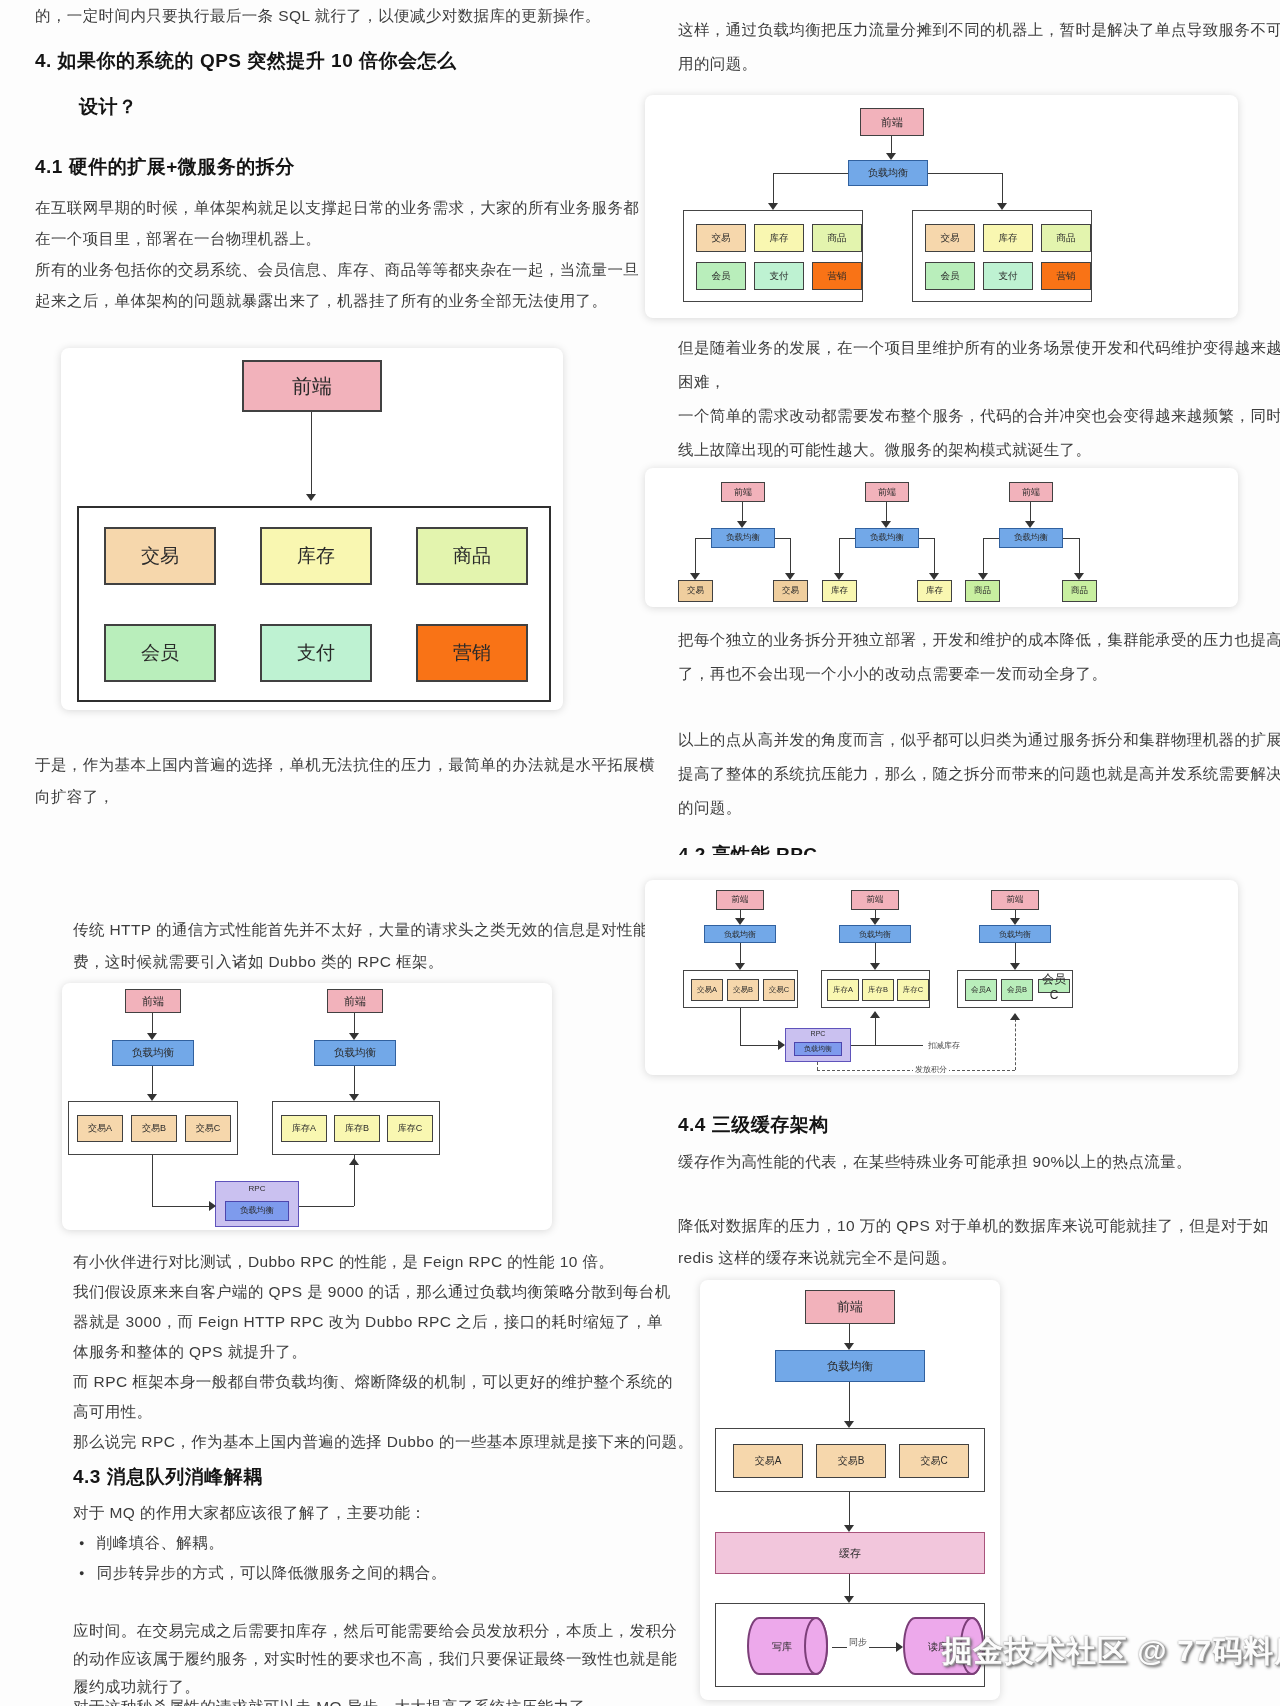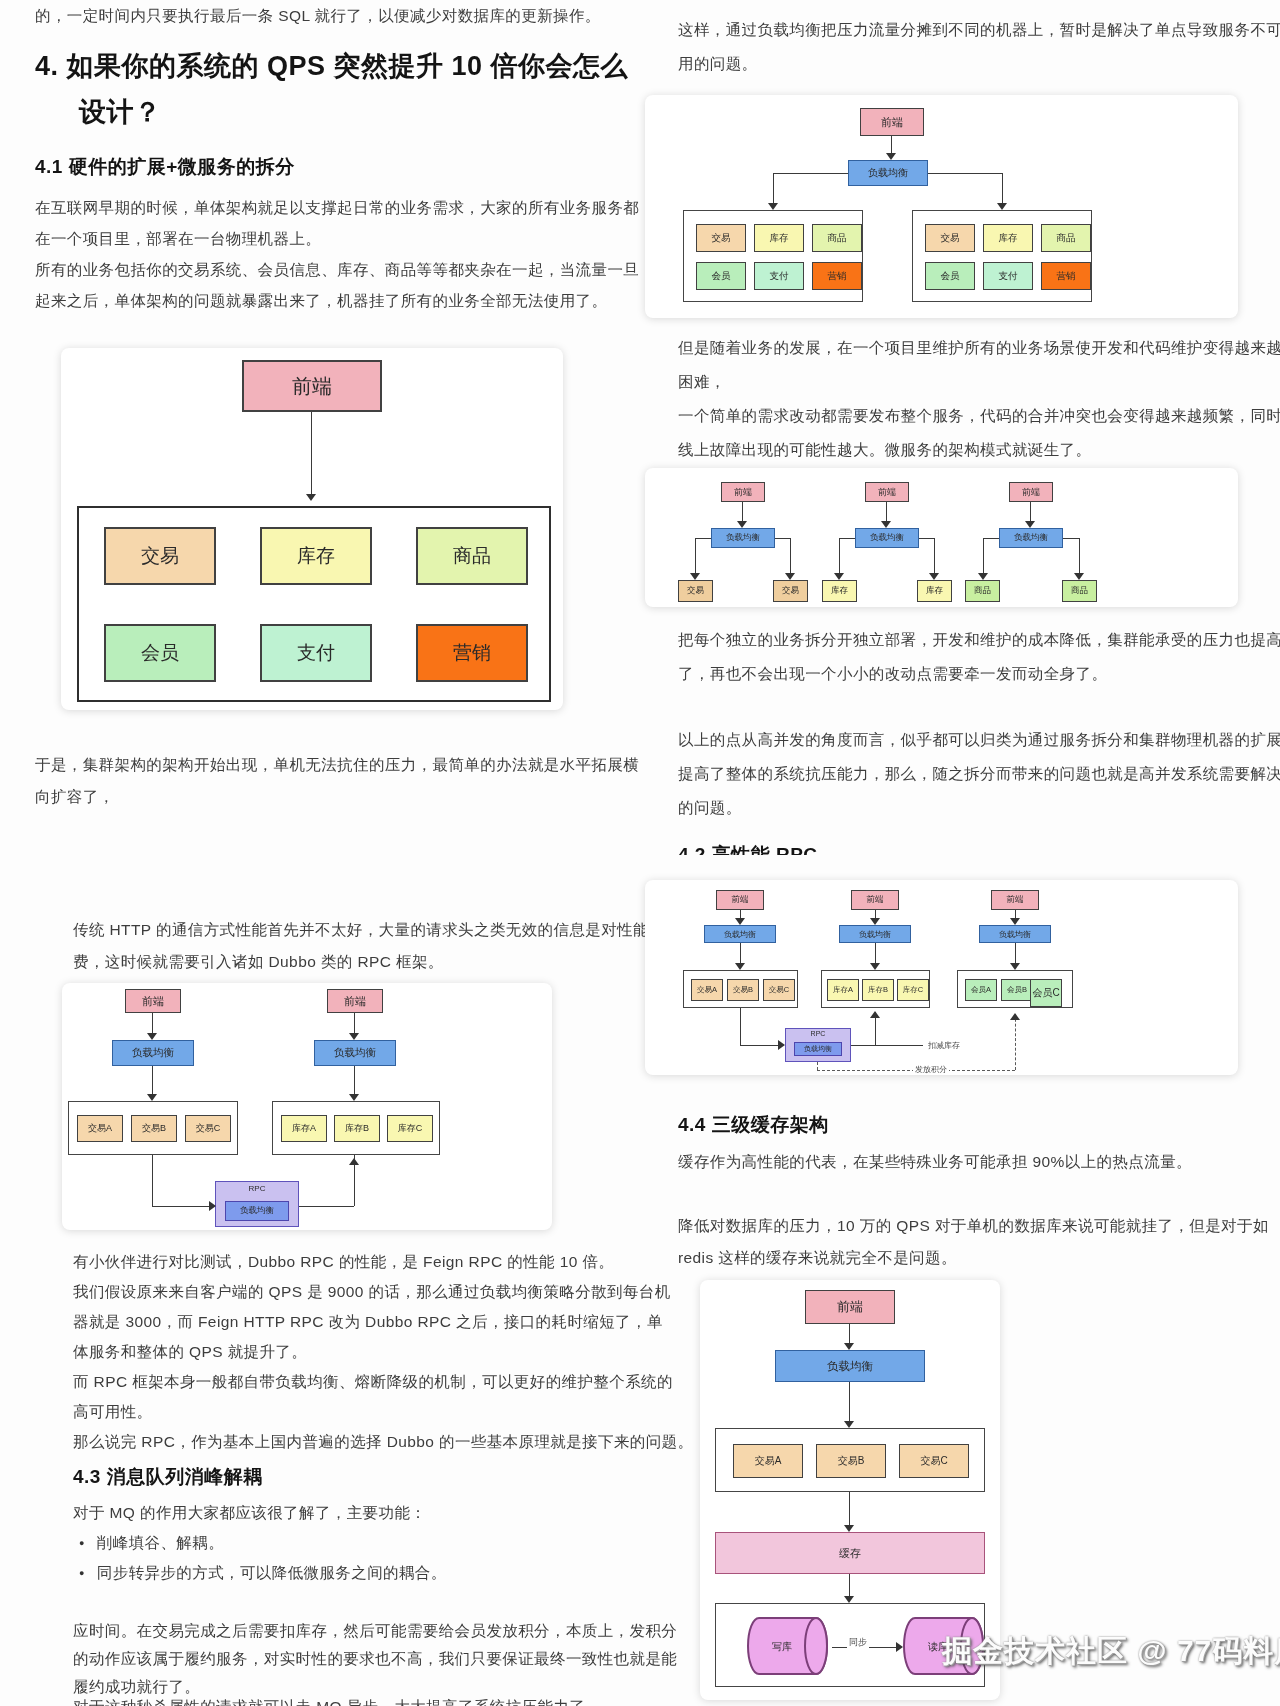--- a/index.html
+++ b/index.html
@@ -1,19 +1,19 @@
 <!DOCTYPE html>
 <html><head>
 <meta charset="utf-8">
 <style>
   html,body{margin:0;padding:0;background:#e8e8e8;}
   #page{position:relative;width:1280px;height:1706px;background:#fdfdfd;overflow:hidden;
         font-family:"Liberation Sans","DejaVu Sans",sans-serif;color:#3d3d3d;}
   .ln{position:absolute;font-size:15.5px;color:#3d3d3d;white-space:nowrap;letter-spacing:.4px;}
-  .h2{position:absolute;font-size:27px;font-weight:bold;color:#141414;white-space:nowrap;letter-spacing:.5px;}
+  .h2{position:absolute;font-size:19px;font-weight:bold;color:#141414;white-space:nowrap;letter-spacing:.5px;}
   .h3{position:absolute;font-size:19px;font-weight:bold;color:#141414;white-space:nowrap;letter-spacing:.5px;}
   .clip{overflow:hidden;}
   .card{position:absolute;background:#ffffff;border-radius:8px;box-shadow:0 1px 9px rgba(0,0,0,.15);}
   .box{position:absolute;box-sizing:border-box;border:1.6px solid #414141;display:flex;
        align-items:center;justify-content:center;text-align:center;color:#2a2a2a;background:#fff;}
   .frame{position:absolute;box-sizing:border-box;border:1.6px solid #454545;background:#fff;}
   .pink{background:#f2b2bb;}
   .blue{background:#72a8e8;border-color:#31619f;}
   .tan{background:#f6d7ac;}
   .tan2{background:#efce9e;}
@@ -65,21 +65,21 @@
     <div class="frame" style="left:16px;top:158px;width:474px;height:196px;border-width:2.5px;border-color:#2f2f2f">
       <div class="box tan" style="left:25px;top:19px;width:112px;height:58px;font-size:19px;border-width:2px">交易</div>
       <div class="box yel" style="left:181px;top:19px;width:112px;height:58px;font-size:19px;border-width:2px">库存</div>
       <div class="box ygr" style="left:337px;top:19px;width:112px;height:58px;font-size:19px;border-width:2px">商品</div>
       <div class="box grn" style="left:25px;top:116px;width:112px;height:58px;font-size:19px;border-width:2px">会员</div>
       <div class="box mint" style="left:181px;top:116px;width:112px;height:58px;font-size:19px;border-width:2px">支付</div>
       <div class="box cyan" style="left:337px;top:116px;width:112px;height:58px;font-size:19px;border-width:2px">营销</div>
     </div>
   </div>
 
-  <div class="ln" style="left:35px;top:755px">于是，集群架构的架构开始出现，单机无法抗住的压力，最简单的办法就是水平拓展横</div>
+  <div class="ln" style="left:35px;top:755px">于是，作为基本上国内普遍的选择，单机无法抗住的压力，最简单的办法就是水平拓展横</div>
   <div class="ln" style="left:35px;top:787px">向扩容了，</div>
 
   <div class="ln" style="left:73px;top:920px">传统 HTTP 的通信方式性能首先并不太好，大量的请求头之类无效的信息是对性能的浪</div>
   <div class="ln" style="left:73px;top:952px">费，这时候就需要引入诸如 Dubbo 类的 RPC 框架。</div>
 
   <div class="card" style="left:62px;top:983px;width:490px;height:247px">
     <div class="box pink" style="left:63px;top:6px;width:56px;height:24px;font-size:11px">前端</div>
     <div class="box pink" style="left:265px;top:6px;width:56px;height:24px;font-size:11px">前端</div>
     <div class="vl" style="left:90px;top:30px;height:20px"></div>
     <div class="ad" style="left:85px;top:50px"></div>
@@ -241,21 +241,21 @@
       <div class="box tan" style="left:79px;top:8px;width:32px;height:22px;font-size:7.5px">交易C</div>
     </div>
     <div class="frame" style="left:176px;top:90px;width:109px;height:38px">
       <div class="box yel" style="left:5px;top:8px;width:32px;height:22px;font-size:7.5px">库存A</div>
       <div class="box yel" style="left:40px;top:8px;width:32px;height:22px;font-size:7.5px">库存B</div>
       <div class="box yel" style="left:75px;top:8px;width:32px;height:22px;font-size:7.5px">库存C</div>
     </div>
     <div class="frame" style="left:312px;top:90px;width:116px;height:38px">
       <div class="box grn" style="left:7px;top:8px;width:32px;height:22px;font-size:7.5px">会员A</div>
       <div class="box grn" style="left:43px;top:8px;width:32px;height:22px;font-size:7.5px">会员B</div>
-      <div class="box grn" style="left:72px;top:8px;width:32px;height:28px;font-size:10px">会员C</div>
+      <div class="box grn" style="left:80px;top:8px;width:32px;height:14px;font-size:12px">会员C</div>
     </div>
     <div class="box purp" style="left:140px;top:148px;width:66px;height:34px;align-items:flex-start;font-size:7px;padding-top:1px">RPC</div>
     <div class="box inblue" style="left:149px;top:162px;width:48px;height:14px;font-size:7px">负载均衡</div>
     <div class="vl" style="left:95px;top:128px;height:37px"></div>
     <div class="hl" style="left:95px;top:165px;width:38px"></div>
     <div class="ar" style="left:133px;top:160px"></div>
     <div class="hl" style="left:206px;top:165px;width:72px"></div>
     <div class="slabel" style="left:281px;top:160px">扣减库存</div>
     <div class="vl" style="left:230px;top:132px;height:33px"></div>
     <div class="au" style="left:225px;top:126px"></div>

